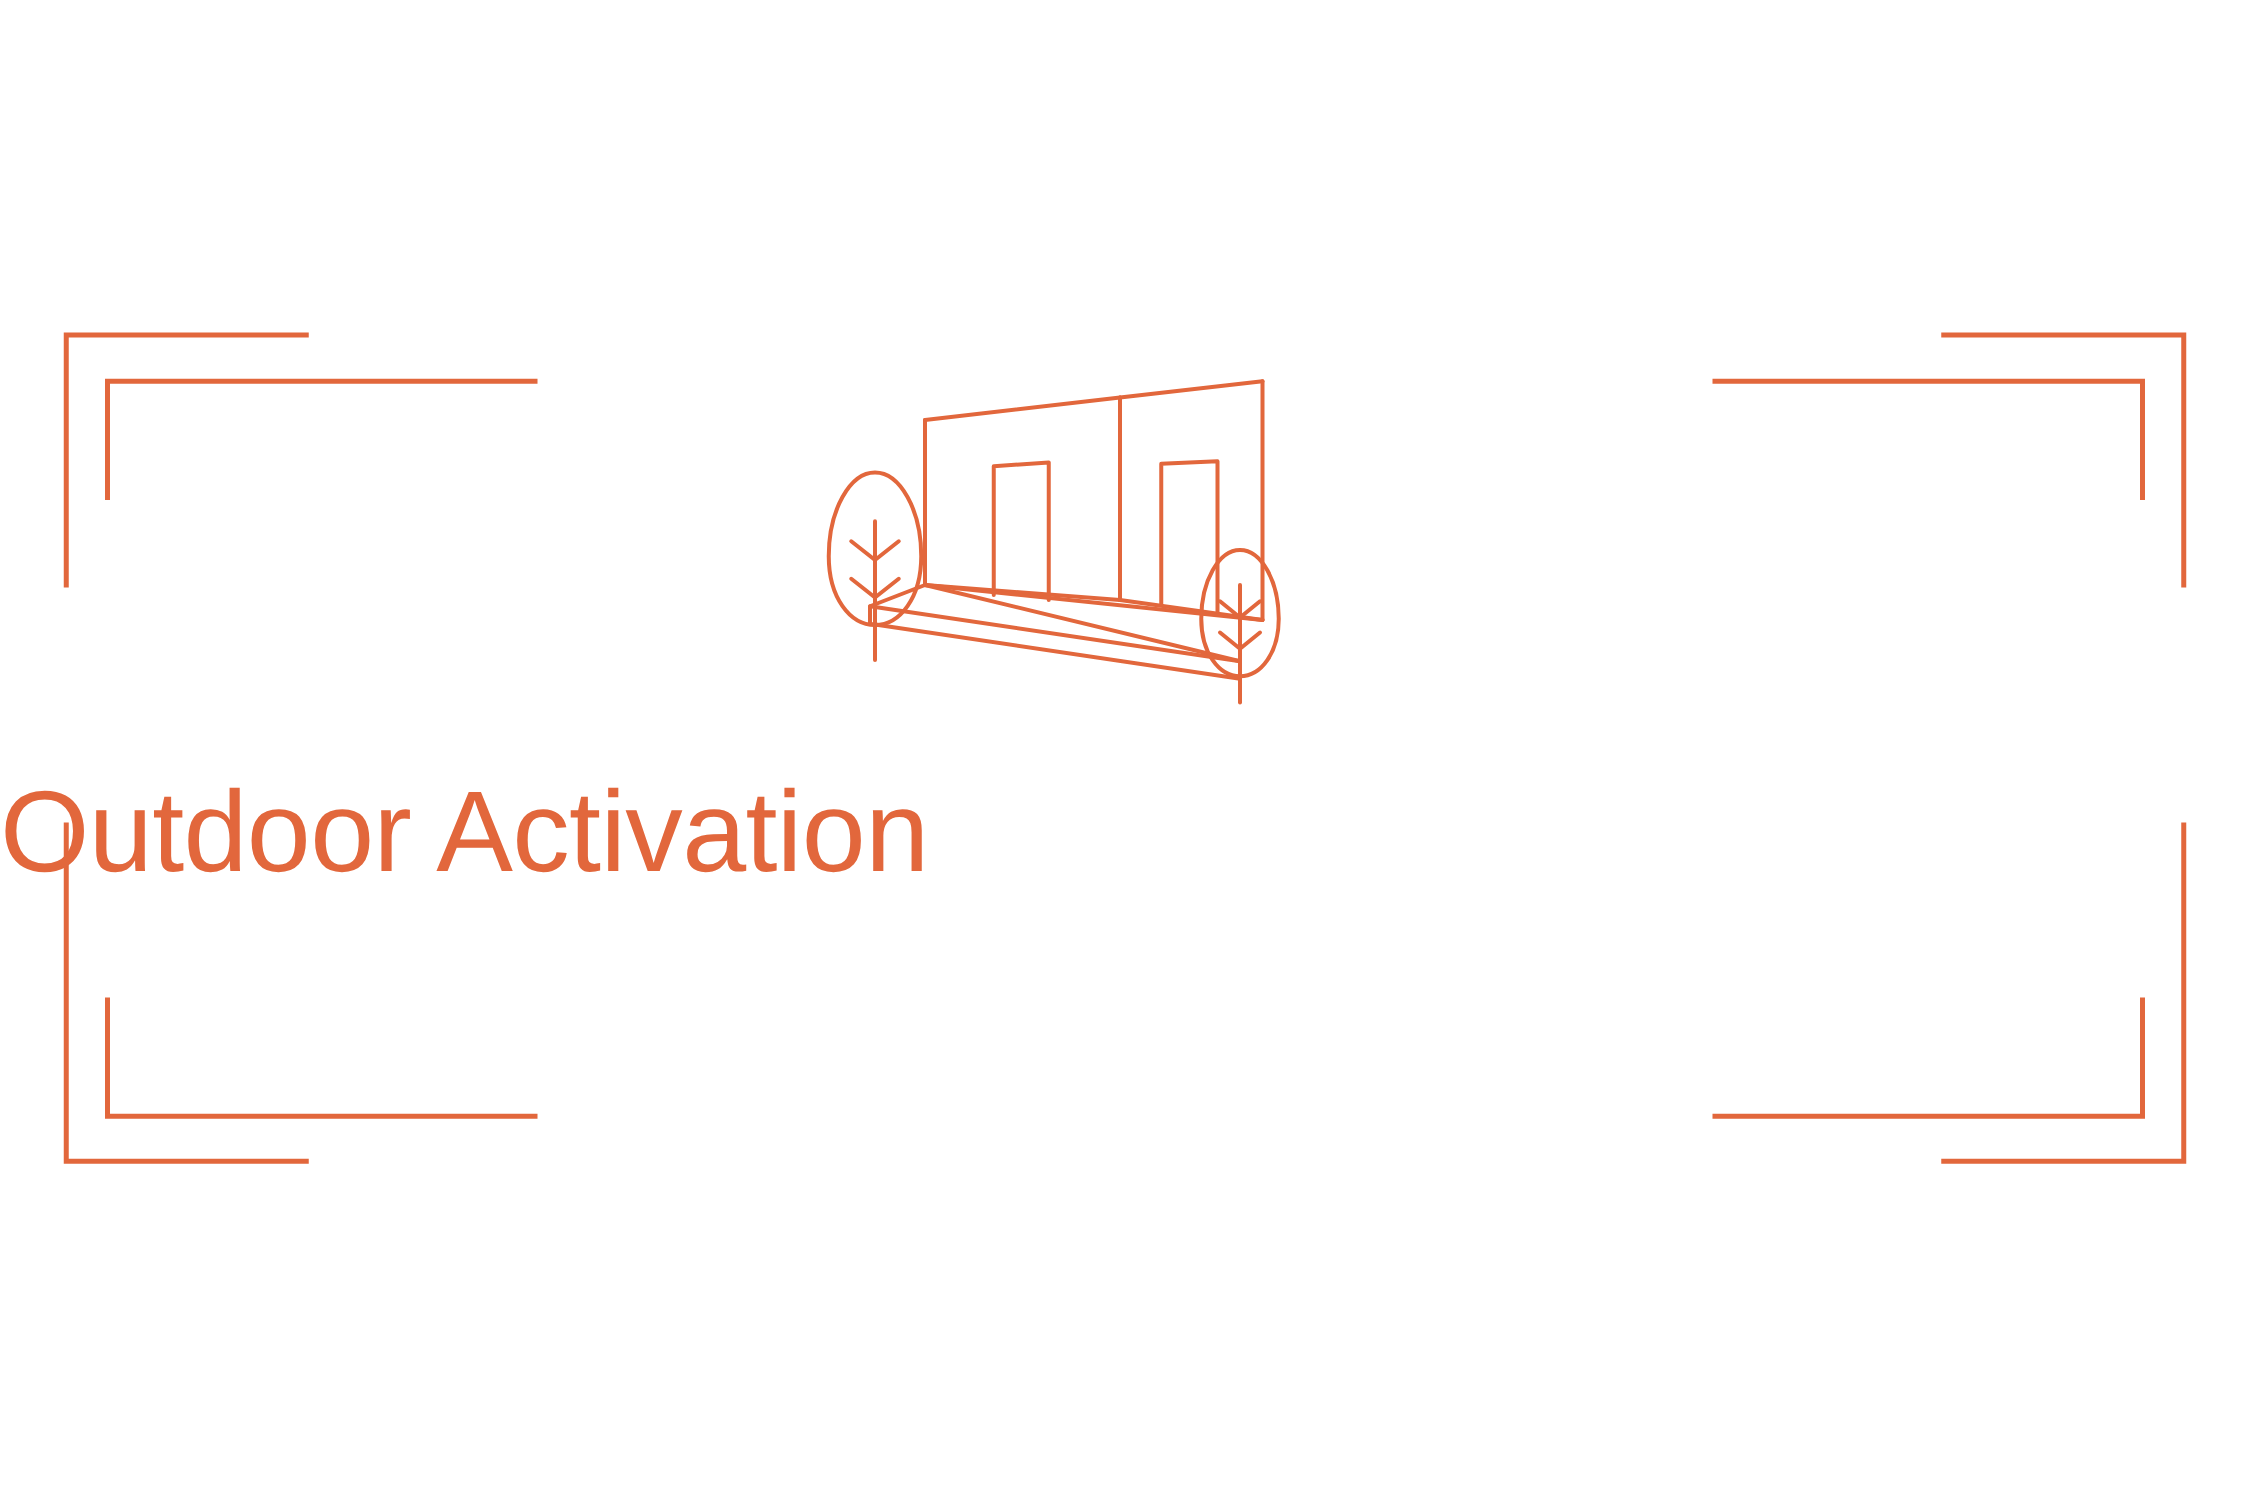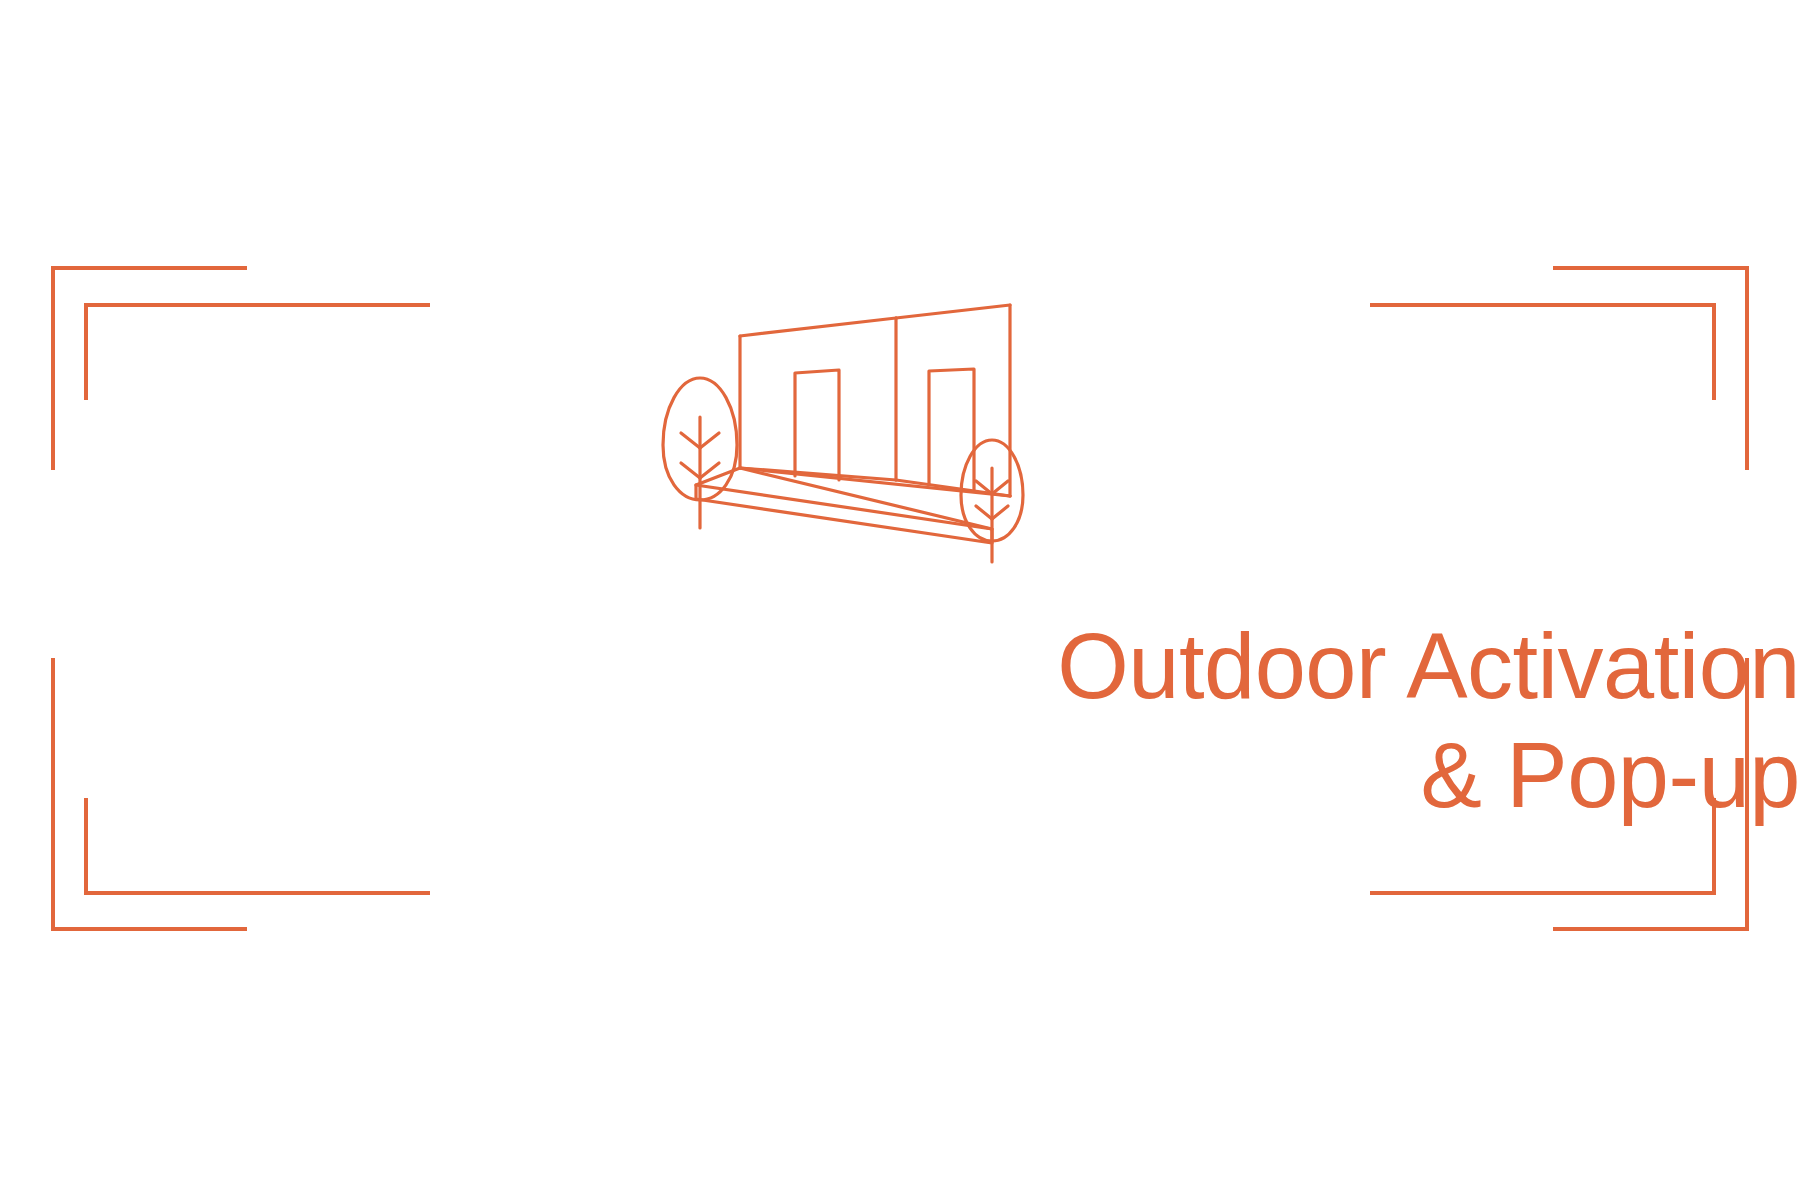--- a/index.html
+++ b/index.html
@@ -34,21 +34,21 @@
     width: 520px;
     height: 300px;
   }
 
   
   .title-block {
     position: absolute;
     left: 0;
     top: 612px;
     width: 1800px;
-    text-align: right;
+    text-align: left;
     line-height: 1.18;
     letter-spacing: -0.5px;
   }
   .title-line {
     display: block;
     font-size: 92px;
     font-weight: 400;
     color: #E2673C;
     white-space: nowrap;
   }
@@ -125,16 +125,15 @@
         <line x1="352" y1="194" x2="336" y2="181"></line>
         <line x1="352" y1="194" x2="368" y2="181"></line>
         <line x1="352" y1="219" x2="336" y2="206"></line>
         <line x1="352" y1="219" x2="368" y2="206"></line>
       </g>
     </g>
   </svg>
 
   <div class="title-block">
     <span class="title-line">Outdoor Activation</span>
-    <span class="title-line">&amp; Pop-up</span>
   </div>
 
 </div>
 
 </body></html>

